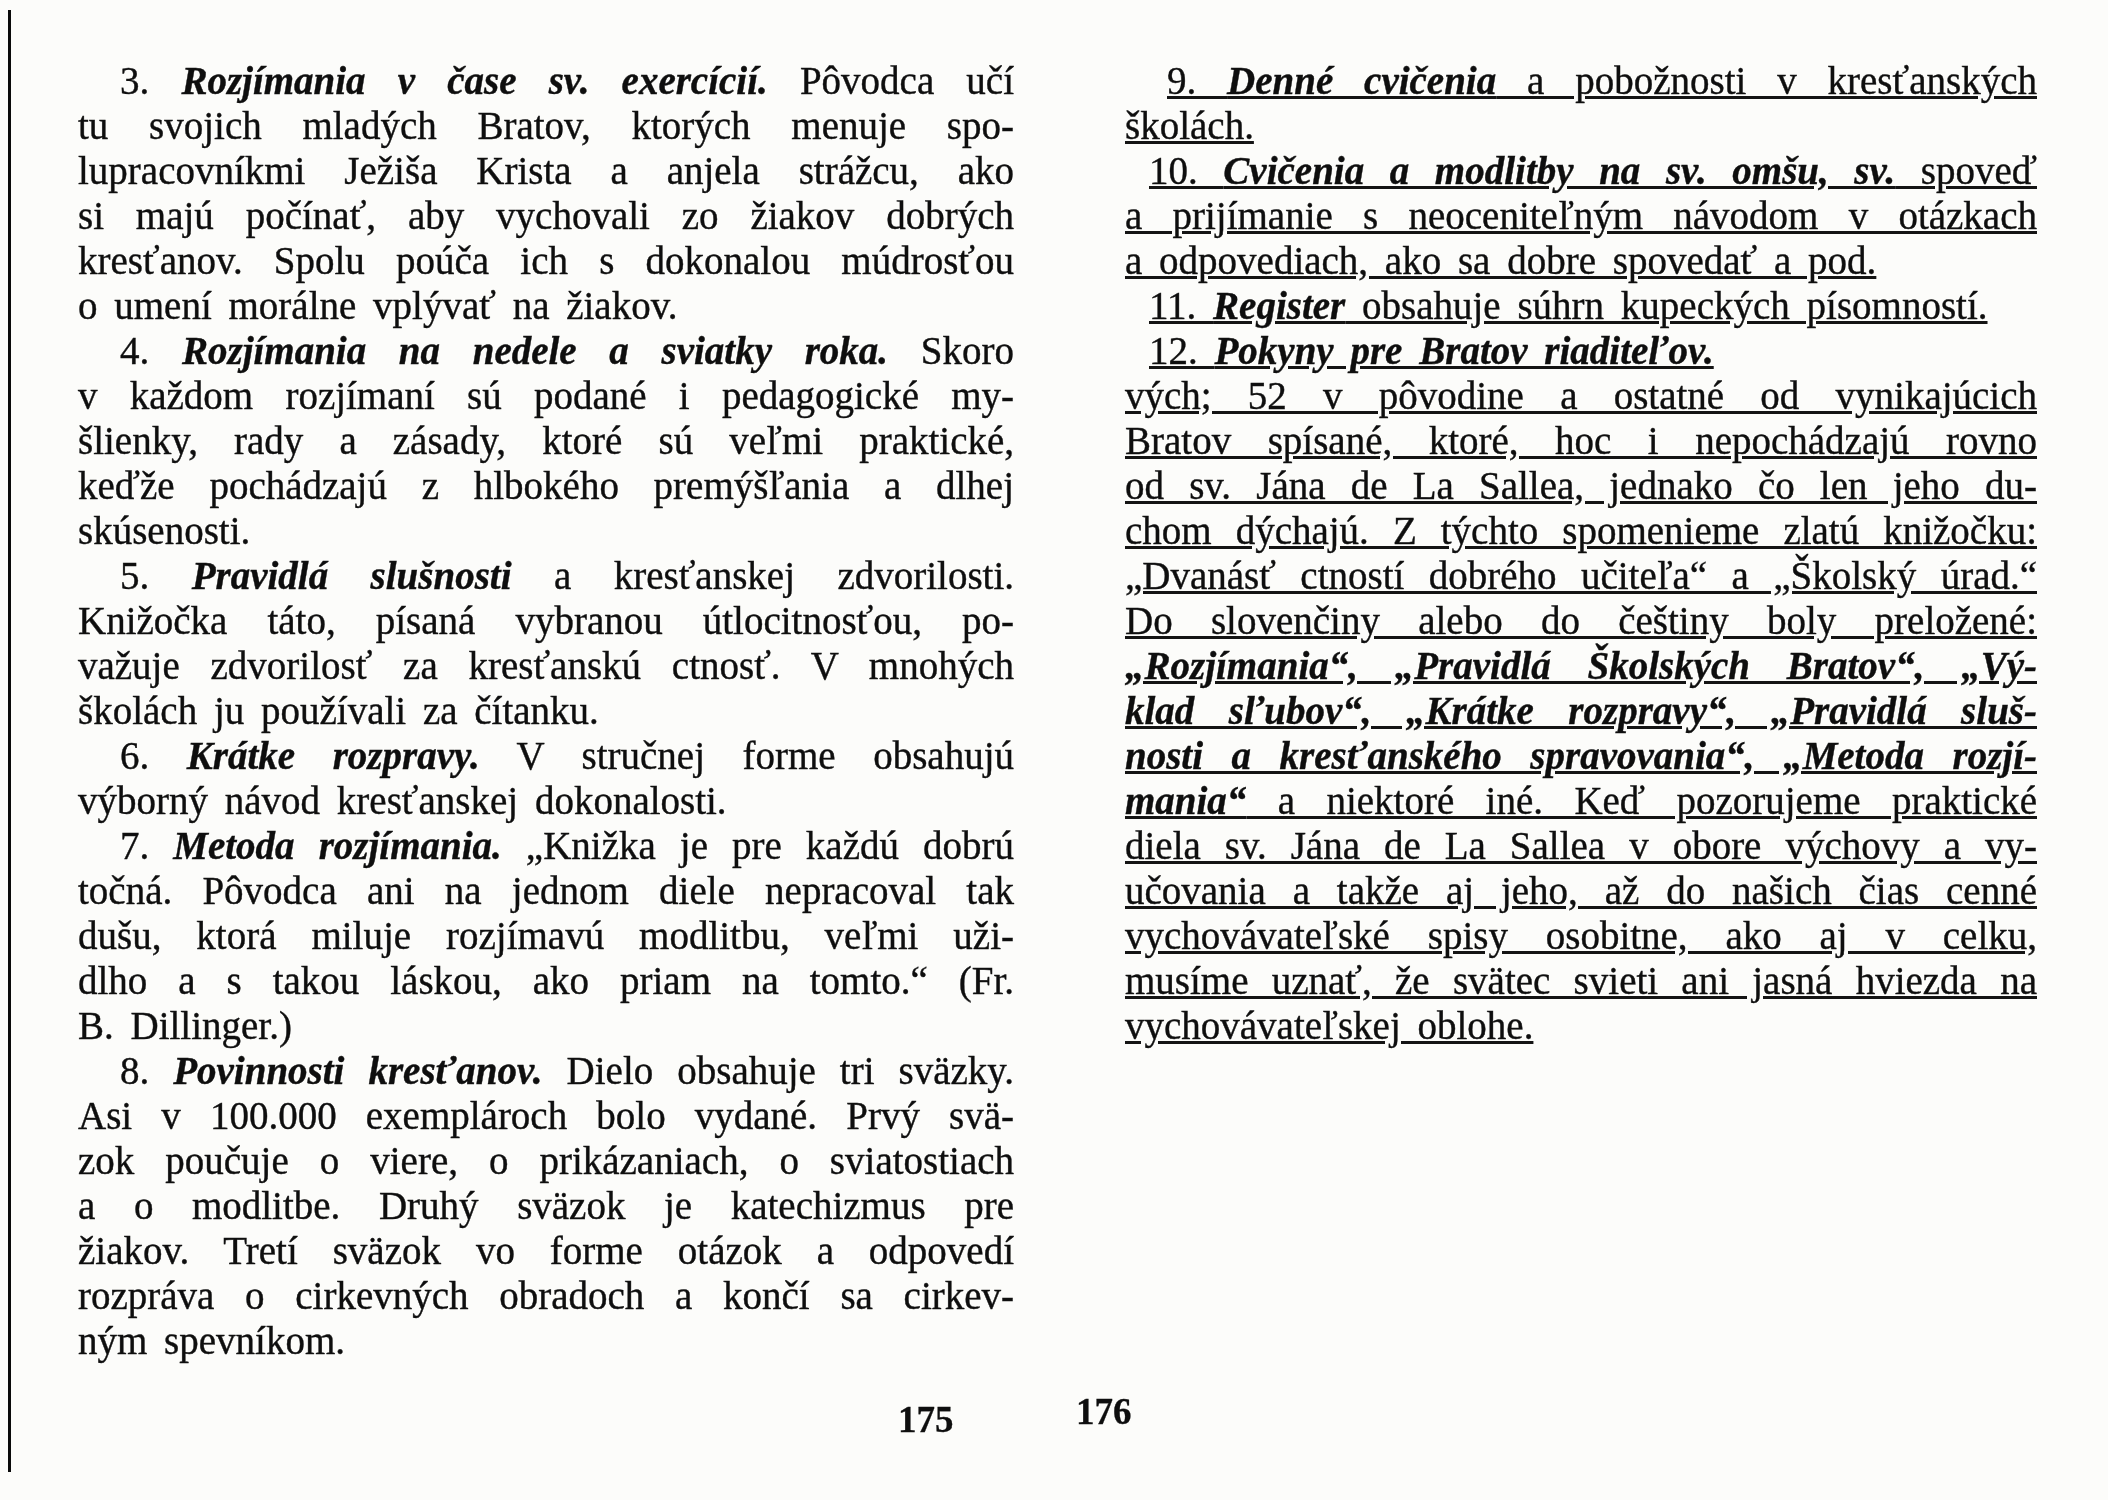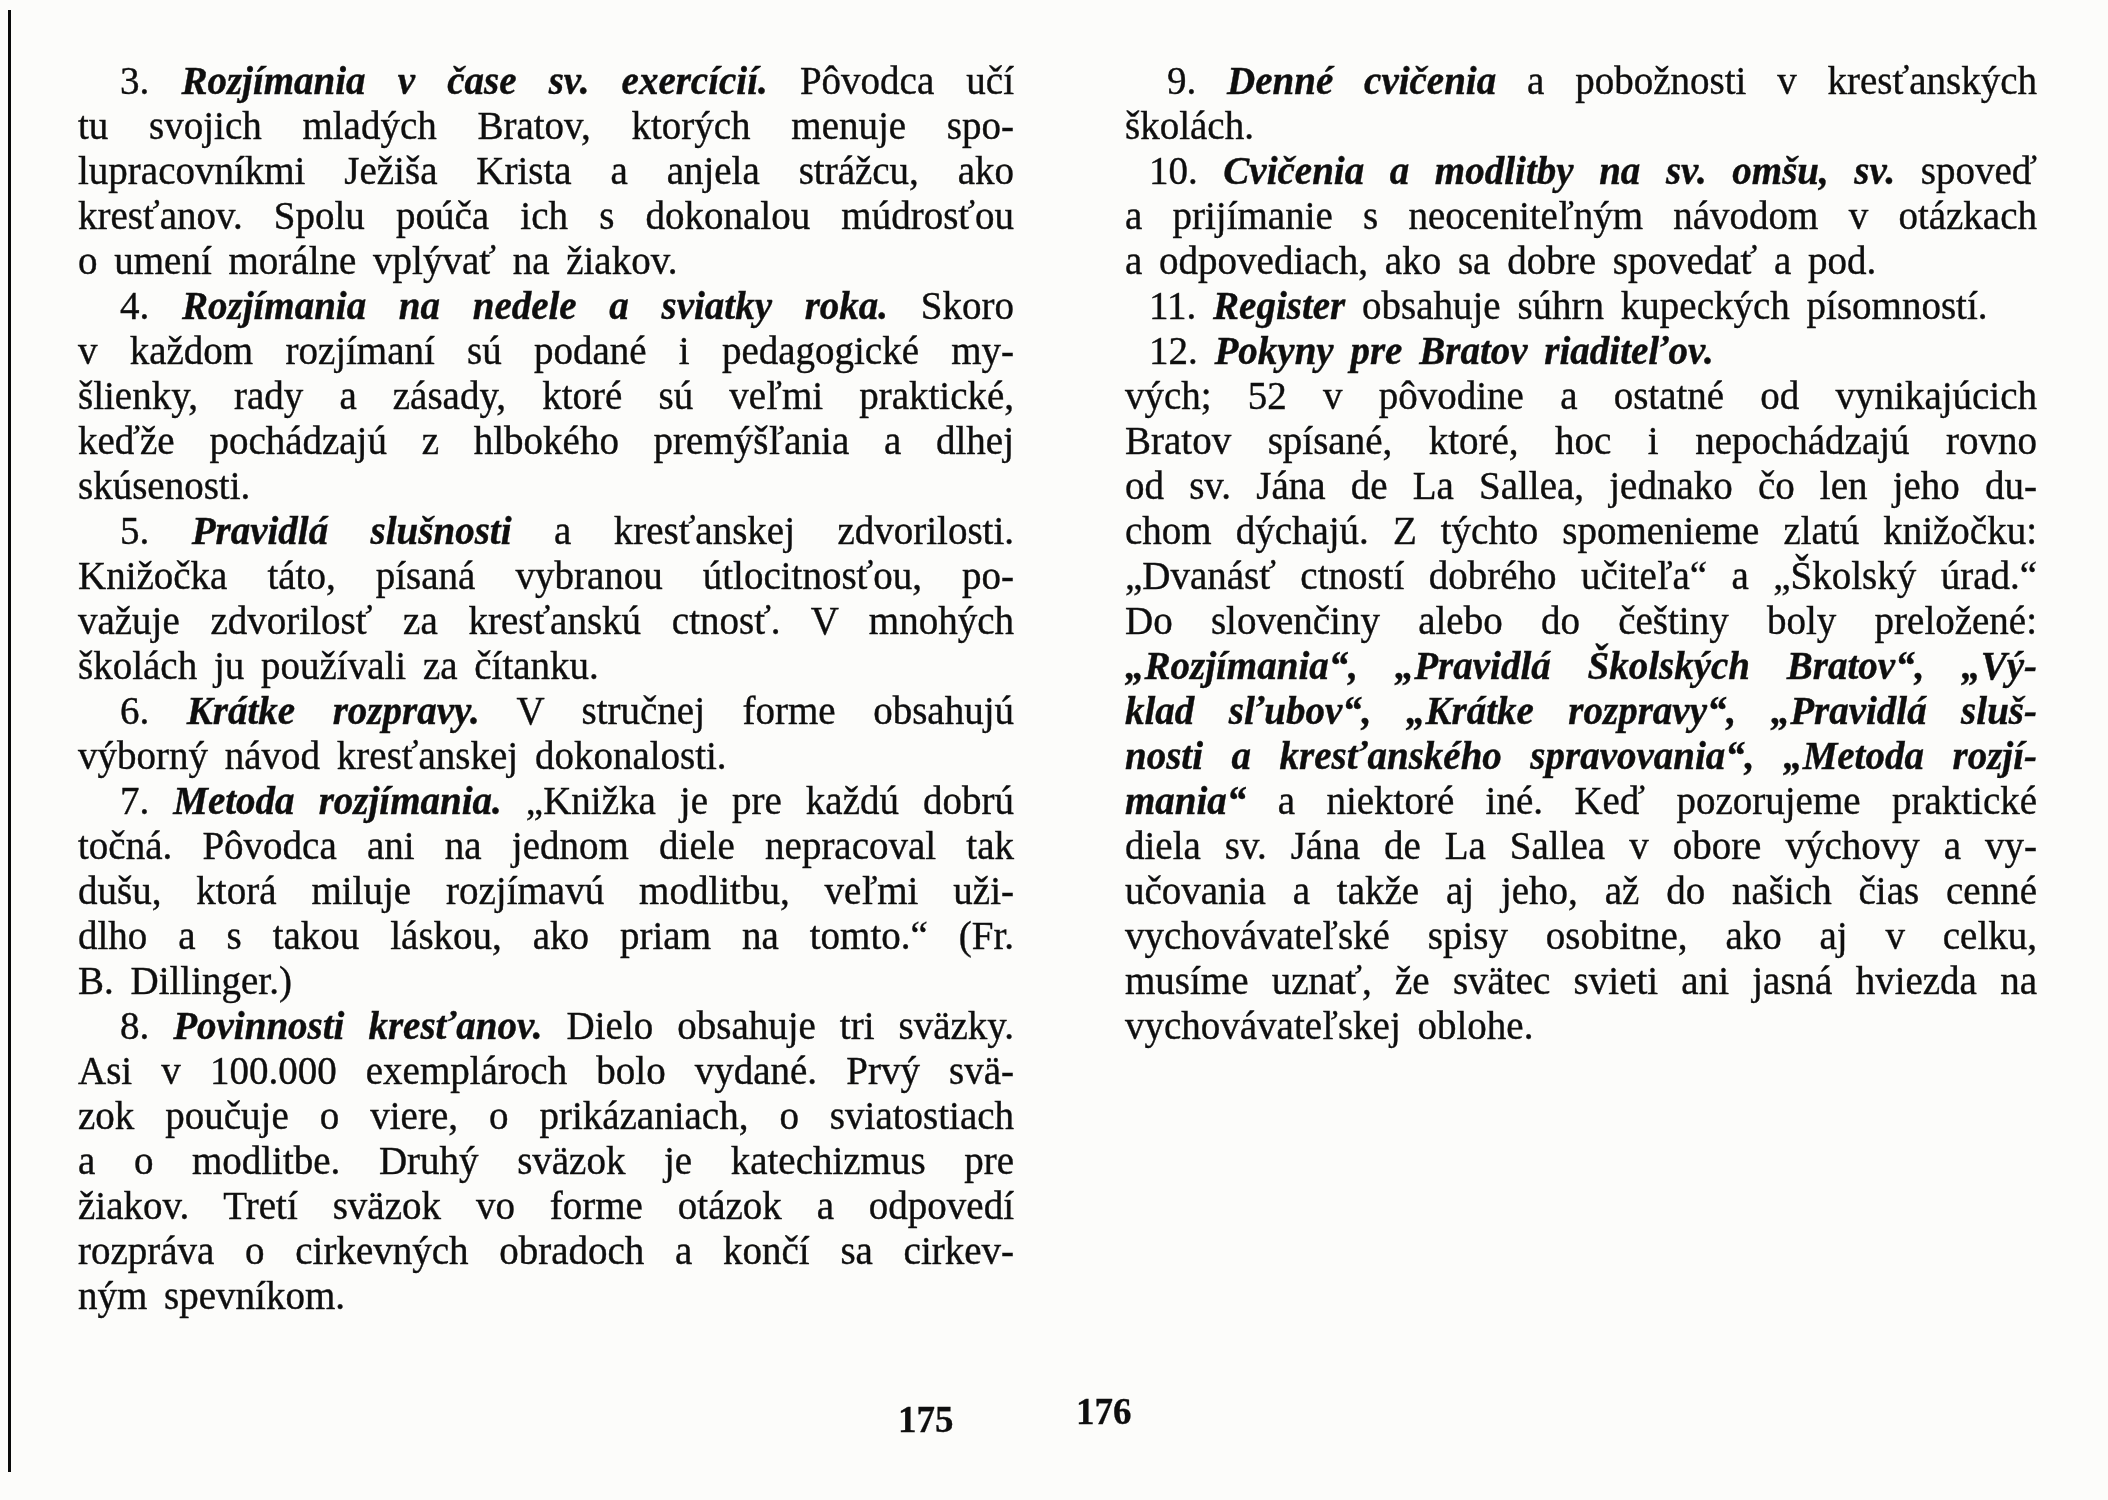--- a/index.html
+++ b/index.html
@@ -19,21 +19,21 @@
   }
   .col{
     position:absolute;
     top:58px;
     font-size:39px;
     line-height:45px;
     -webkit-text-stroke:0.4px #141414;
     word-spacing:0.18em;
   }
   .col.left{left:78px;width:936px;}
-  .col.right{left:1125px;width:912px;}
+  .col.right{left:1125px;width:912px;text-decoration:underline;}
   .line{
     text-align:justify;
     text-align-last:justify;
     white-space:normal;
   }
   .line.last{text-align-last:left;}
   .line.ind{text-indent:42px;}
   .line.ind2{text-indent:24px;}
   .it{font-style:italic;font-weight:bold;}
   .pn{
@@ -48,20 +48,21 @@
 </head>
 <body>
 
 <div>
   <div class="edge"></div>
 
   <div class="col left" id="col-left">
       <div class="line ind"><span>3. </span><span class="it">Rozjímania v čase sv. exercícií.</span><span> Pôvodca učí</span></div>
       <div class="line"><span>tu svojich mladých Bratov, ktorých menuje spo-</span></div>
       <div class="line"><span>lupracovníkmi Ježiša Krista a anjela strážcu, ako</span></div>
+      <div class="line"><span>si majú počínať, aby vychovali zo žiakov dobrých</span></div>
       <div class="line"><span>kresťanov. Spolu poúča ich s dokonalou múdrosťou</span></div>
       <div class="line last"><span>o umení morálne vplývať na žiakov.</span></div>
       <div class="line ind"><span>4. </span><span class="it">Rozjímania na nedele a sviatky roka.</span><span> Skoro</span></div>
       <div class="line"><span>v každom rozjímaní sú podané i pedagogické my-</span></div>
       <div class="line"><span>šlienky, rady a zásady, ktoré sú veľmi praktické,</span></div>
       <div class="line"><span>keďže pochádzajú z hlbokého premýšľania a dlhej</span></div>
       <div class="line last"><span>skúsenosti.</span></div>
       <div class="line ind"><span>5. </span><span class="it">Pravidlá slušnosti</span><span> a kresťanskej zdvorilosti.</span></div>
       <div class="line"><span>Knižočka táto, písaná vybranou útlocitnosťou, po-</span></div>
       <div class="line"><span>važuje zdvorilosť za kresťanskú ctnosť. V mnohých</span></div>

